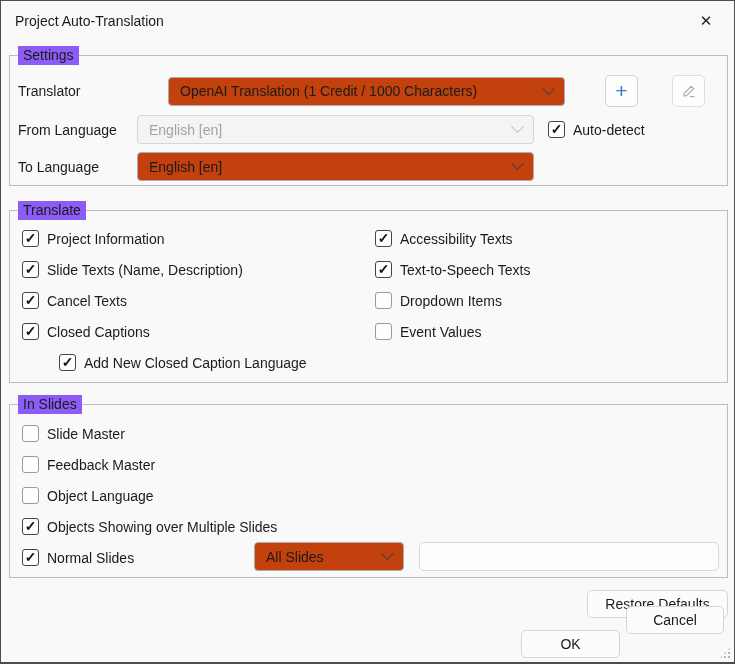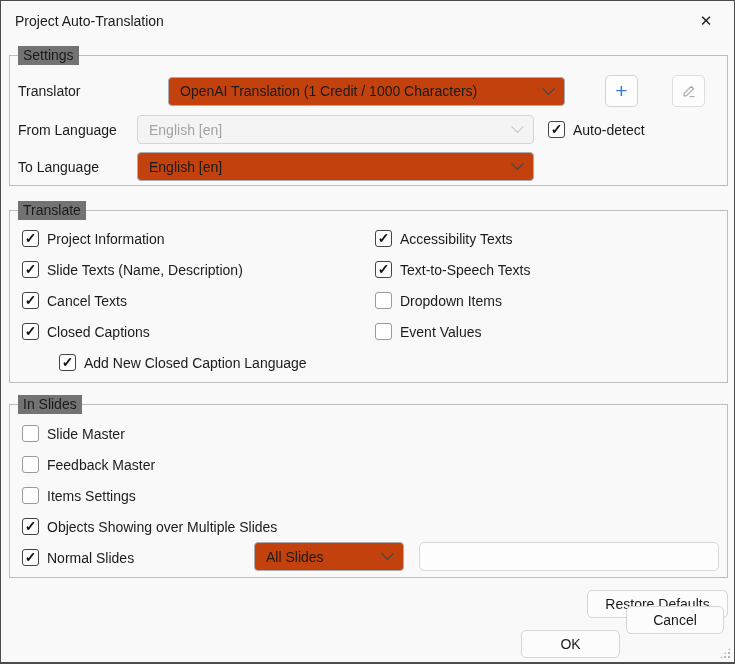--- a/index.html
+++ b/index.html
@@ -28,21 +28,21 @@
   }
   
   .groupbox{
     position:absolute;left:8px;width:719px;
     box-sizing:border-box;
     border:1px solid #bdbdbd;
     background:#f9f9f9;
   }
   .legend{
     position:absolute;top:-10px;left:8px;
-    background:#737373;padding:0 5px;
+    background:#8b5cf6;padding:0 5px;
     font-size:14px;color:#1a1a1a;line-height:19px;
   }
   #gb-settings{top:54px;height:131px;}
   #gb-translate{top:209px;height:173px;}
   #gb-inslides{top:403px;height:174px;}
   
   .srow{position:absolute;left:8px;display:flex;align-items:center;}
   .srow .flabel{width:119px;flex:none;color:#1b1b1b;}
   .combo{
     box-sizing:border-box;height:29px;
@@ -221,21 +221,21 @@
     <div class="chk-row" style="left:12px;top:20px;">
       <span class="cb"></span>
       <span class="clabel">Slide Master</span>
     </div>
     <div class="chk-row" style="left:12px;top:51px;">
       <span class="cb"></span>
       <span class="clabel">Feedback Master</span>
     </div>
     <div class="chk-row" style="left:12px;top:82px;">
       <span class="cb"></span>
-      <span class="clabel">Items Settings</span>
+      <span class="clabel">Object Language</span>
     </div>
     <div class="chk-row" style="left:12px;top:113px;">
       <span class="cb checked"></span>
       <span class="clabel">Objects Showing over Multiple Slides</span>
     </div>
     <div class="ns-row" style="left:12px;top:138px;">
       <span class="cb checked"></span>
       <span class="clabel" style="margin-left:8px;">Normal Slides</span>
     </div>
     <div class="combo w-scope">

